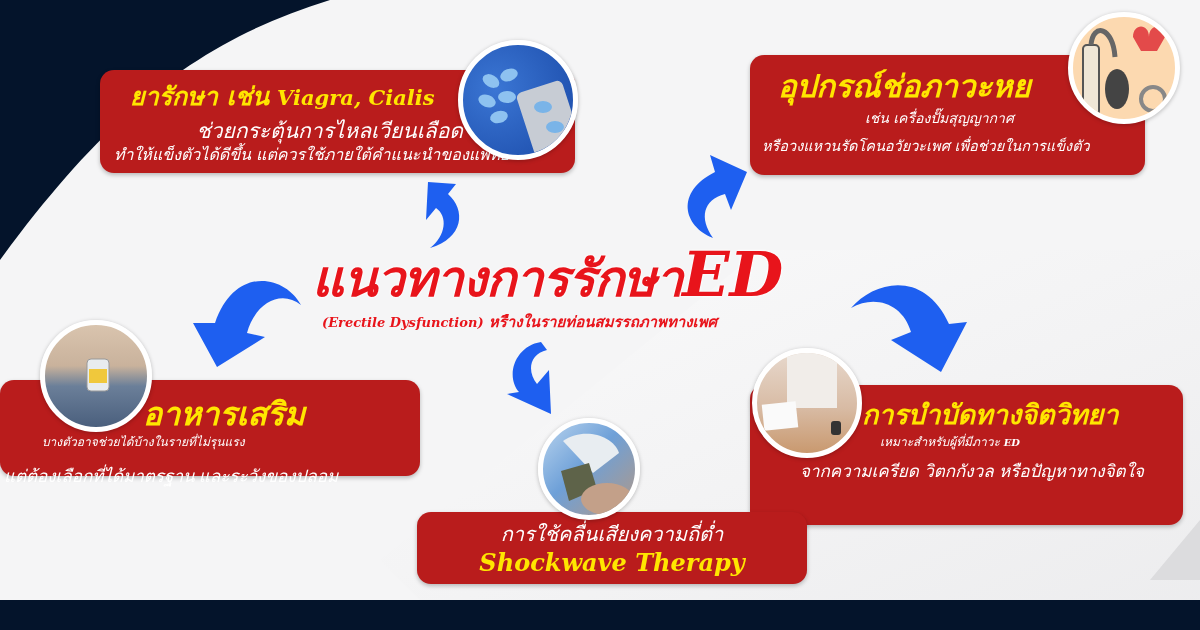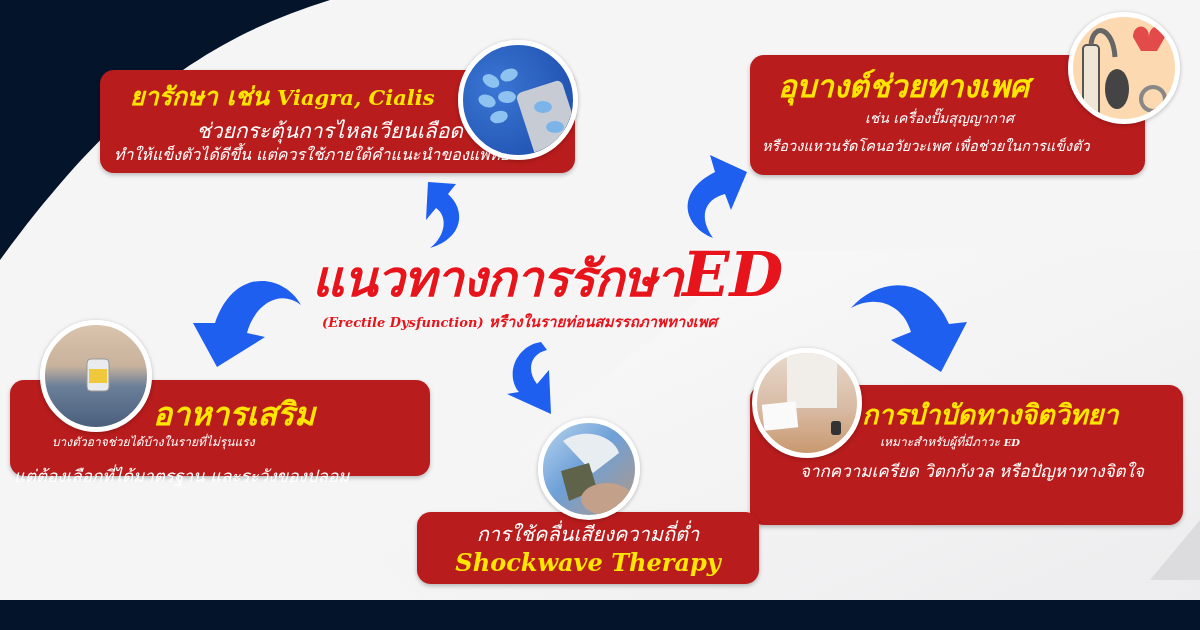--- a/index.html
+++ b/index.html
@@ -75,35 +75,35 @@
     <ellipse cx="24" cy="56" rx="9" ry="6" fill="#8ec2f0" transform="rotate(20 24 56)"></ellipse>
     <ellipse cx="44" cy="52" rx="9" ry="6" fill="#8ec2f0"></ellipse>
     <ellipse cx="36" cy="72" rx="9" ry="6" fill="#8ec2f0" transform="rotate(-15 36 72)"></ellipse>
     <rect x="62" y="40" width="48" height="70" rx="6" fill="#c7ccd4" transform="rotate(-18 86 75)"></rect>
     <ellipse cx="80" cy="62" rx="9" ry="6" fill="#7ab4e8"></ellipse>
     <ellipse cx="92" cy="82" rx="9" ry="6" fill="#7ab4e8"></ellipse>
   </svg>
 </div>
 
 <div class="card" style="left:750px;top:55px;width:395px;height:120px;">
-  <div class="t" style="position:absolute;left:28px;top:6px;font-size:31px;">อุบางต์ช่วยทางเพศ</div>
+  <div class="t" style="position:absolute;left:28px;top:6px;font-size:31px;">อุปกรณ์ช่อภาวะหย</div>
   <div class="l" style="position:absolute;left:115px;top:52px;font-size:14px;">เช่น เครื่องปั๊มสุญญากาศ</div>
   <div class="l" style="position:absolute;left:12px;top:79px;font-size:14.5px;">หรือวงแหวนรัดโคนอวัยวะเพศ เพื่อช่วยในการแข็งตัว</div>
 </div>
 <div class="photo" style="left:1068px;top:12px;width:102px;height:102px;background:#fcd9b0;">
   <svg width="102" height="102" viewBox="0 0 102 102">
     <rect x="10" y="28" width="16" height="70" rx="4" fill="#efe6d6" stroke="#555" stroke-width="2"></rect>
     <path d="M18,28 C20,5 40,10 42,40" stroke="#666" stroke-width="5" fill="none"></path>
     <ellipse cx="44" cy="72" rx="12" ry="20" fill="#444"></ellipse>
     <path d="M60,20 C60,6 76,6 76,20 C76,6 92,6 92,20 L84,34 L68,34 Z" fill="#e34a4a"></path>
     <circle cx="80" cy="82" r="12" fill="none" stroke="#888" stroke-width="4"></circle>
   </svg>
 </div>
 
-<div class="card" style="left:10px;top:380px;width:420px;height:96px;">
+<div class="card" style="left:0;top:380px;width:420px;height:96px;font-family:Liberation Serif, serif;">
   <div class="t" style="position:absolute;left:143px;top:8px;font-size:32px;">อาหารเสริม</div>
   <div class="l" style="position:absolute;left:42px;top:52px;font-size:12px;">บางตัวอาจช่วยได้บ้างในรายที่ไม่รุนแรง</div>
   <div class="l" style="position:absolute;left:4px;top:82px;font-size:17px;">แต่ต้องเลือกที่ได้มาตรฐาน และระวังของปลอม</div>
 </div>
 <div class="photo" style="left:40px;top:320px;width:102px;height:102px;background:linear-gradient(180deg,#d9c4ae 0%,#c9b29c 40%,#6b7f99 60%,#4a5f7d 100%);">
   <svg width="102" height="102" viewBox="0 0 102 102">
     <rect x="42" y="34" width="22" height="32" rx="4" fill="#e8ecef" stroke="#999"></rect>
     <rect x="44" y="44" width="18" height="14" fill="#f0c83c"></rect>
   </svg>
 </div>
@@ -117,21 +117,21 @@
   <div class="l" style="position:absolute;left:50px;top:72px;font-size:17px;">จากความเครียด วิตกกังวล หรือปัญหาทางจิตใจ</div>
 </div>
 <div class="photo" style="left:752px;top:348px;width:100px;height:100px;background:linear-gradient(180deg,#e7d8cc 0%,#d8bba4 55%,#c9996f 100%);">
   <svg width="100" height="100" viewBox="0 0 100 100">
     <rect x="30" y="0" width="50" height="55" fill="#f1ede9"></rect>
     <rect x="6" y="50" width="34" height="26" fill="#fafafa" transform="rotate(-6 23 63)"></rect>
     <rect x="74" y="68" width="10" height="14" rx="3" fill="#333"></rect>
   </svg>
 </div>
 
-<div class="card" style="left:417px;top:512px;width:342px;height:72px;">
+<div class="card" style="left:417px;top:512px;width:342px;height:72px;padding-left:48px;">
   <div class="l" style="position:absolute;left:0;right:0;top:6px;text-align:center;font-size:20px;">การใช้คลื่นเสียงความถี่ต่ำ</div>
   <div class="t serif" style="position:absolute;left:0;right:0;top:36px;text-align:center;font-size:24px;">Shockwave Therapy</div>
 </div>
 <div class="photo" style="left:538px;top:418px;width:92px;height:92px;background:linear-gradient(135deg,#b9d4ee 0%,#6ea0d8 45%,#b39884 100%);">
   <svg width="92" height="92" viewBox="0 0 92 92">
     <path d="M20,18 C40,4 70,12 76,30 L50,50 Z" fill="#e8edf1"></path>
     <path d="M18,48 L46,40 L54,66 L26,78 Z" fill="#5e6349"></path>
     <ellipse cx="64" cy="76" rx="26" ry="16" fill="#c3a089"></ellipse>
   </svg>
 </div>

